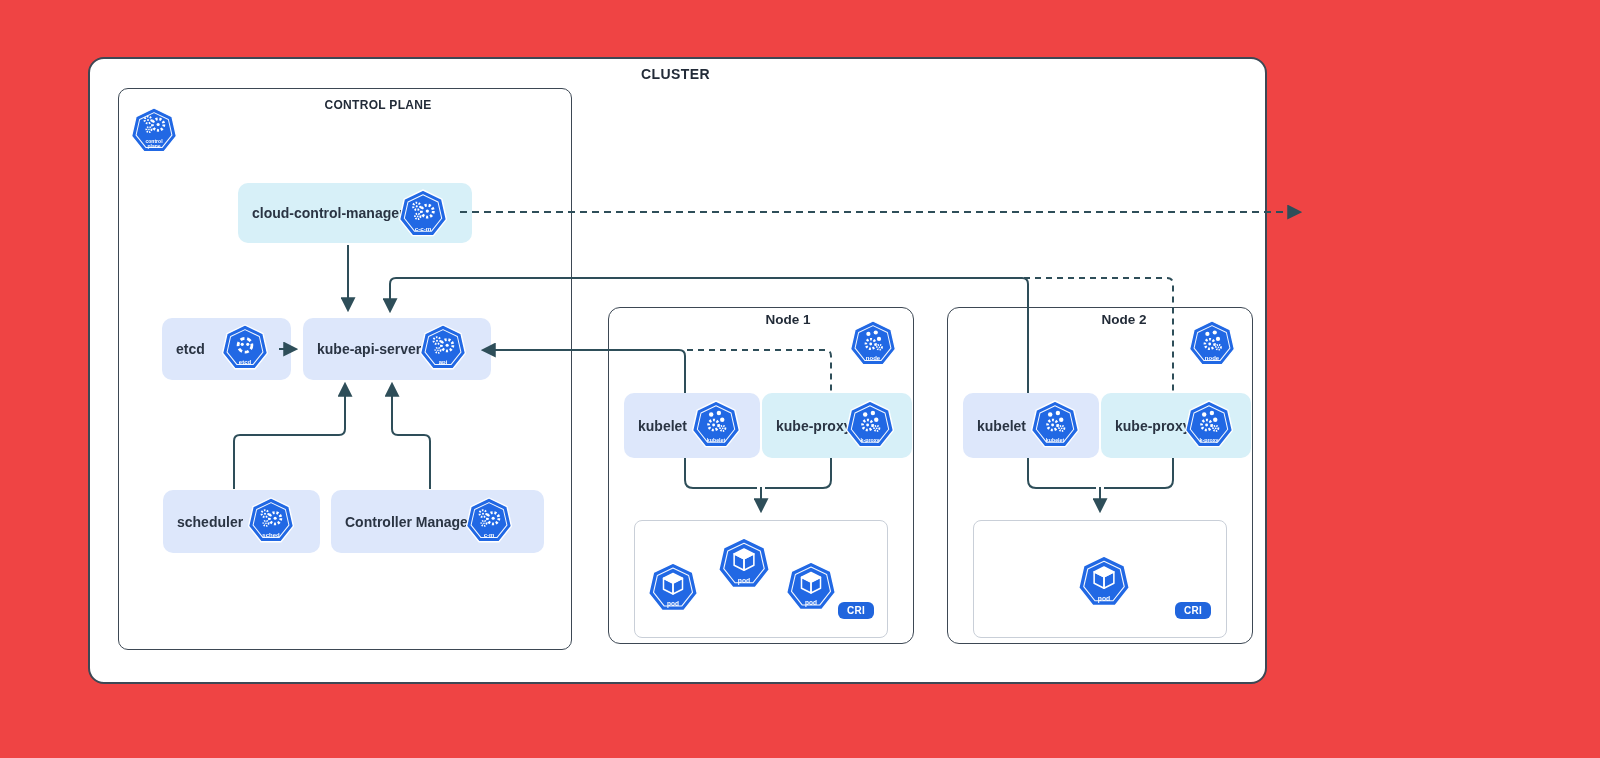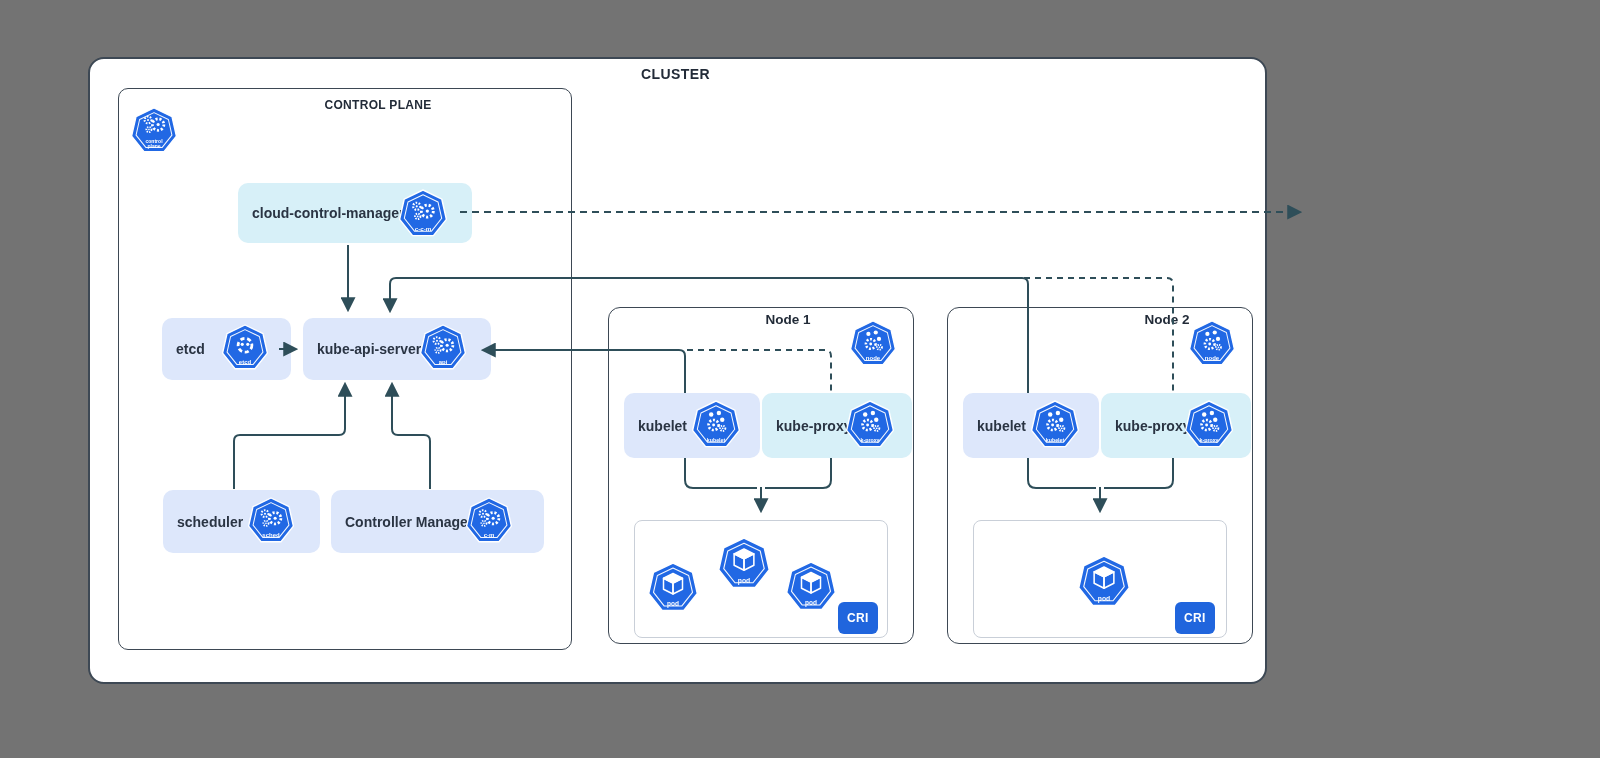--- a/index.html
+++ b/index.html
@@ -1,43 +1,43 @@
 <!DOCTYPE html>
 <html><head>
 <meta charset="utf-8">
 <style>
   html,body{margin:0;padding:0;background:#ffffff;}
   .canvas{
-    position:relative;width:1600px;height:758px;background:#737373;
+    position:relative;width:1600px;height:758px;background:#ef4444;
     font-family:"Liberation Sans","DejaVu Sans",sans-serif;overflow:hidden;
   }
   .frame{position:absolute;background:#fff;}
   .cluster-frame{left:88px;top:57px;width:1175px;height:623px;border:2px solid #3d4854;border-radius:16px;}
   .cp-frame{left:118px;top:88px;width:452px;height:560px;border:1.6px solid #3d4854;border-radius:10px;}
   .node-frame{top:307px;width:304px;height:335px;border:1.6px solid #3d4854;border-radius:12px;background:#fff;}
   .node1{left:608px;} .node2{left:947px;}
   .cri-frame{top:520px;width:252px;height:116px;border:1.3px solid #c9cfd8;border-radius:8px;background:#fff;}
   .cri1{left:634px;} .cri2{left:973px;}
   .title{position:absolute;text-align:center;font-weight:700;color:#222b38;}
   .cluster-title{left:88px;width:1175px;top:66px;font-size:14px;letter-spacing:.4px;}
   .cp-title{left:118px;width:520px;top:98px;font-size:12px;letter-spacing:.3px;}
   .nodetitle{width:360px;top:312px;font-size:13.5px;}
-  .nt1{left:608px;} .nt2{left:987px;}
+  .nt1{left:608px;} .nt2{left:944px;}
   .cbox{
     position:absolute;border-radius:10px;display:flex;align-items:center;
     padding-left:14px;font-size:14px;font-weight:600;color:#2a3443;z-index:2;
   }
   .lav{background:#dde7fb;} .cyan{background:#d7f0f8;}
   .kicon{position:absolute;z-index:4;}
   .ilabel{font-size:13px;font-weight:700;fill:#ffffff;text-anchor:middle;
           font-family:"Liberation Sans","DejaVu Sans",sans-serif;}
   .ilabel.sm{font-size:11px;}
   .cri-badge{
-    position:absolute;z-index:5;background:#2065dd;color:#fff;font-weight:700;font-size:12px;
-    padding:9px 9px;border-radius:6px;letter-spacing:.3px;
+    position:absolute;z-index:5;background:#2065dd;color:#fff;font-weight:700;font-size:10px;
+    padding:3px 9px;border-radius:6px;letter-spacing:.3px;
   }
   .connectors{position:absolute;left:0;top:0;z-index:3;pointer-events:none;}
   .cloud-wrap{position:absolute;left:1276px;top:140px;width:280px;height:163px;z-index:2;}
   .cloud-label{
     position:absolute;left:0;top:50%;width:100%;transform:translateY(-62%);
     text-align:center;color:#fff;font-weight:700;font-size:15px;letter-spacing:.2px;
   }
   .defs-holder{position:absolute;width:0;height:0;overflow:hidden;}
 </style>
 </head>

